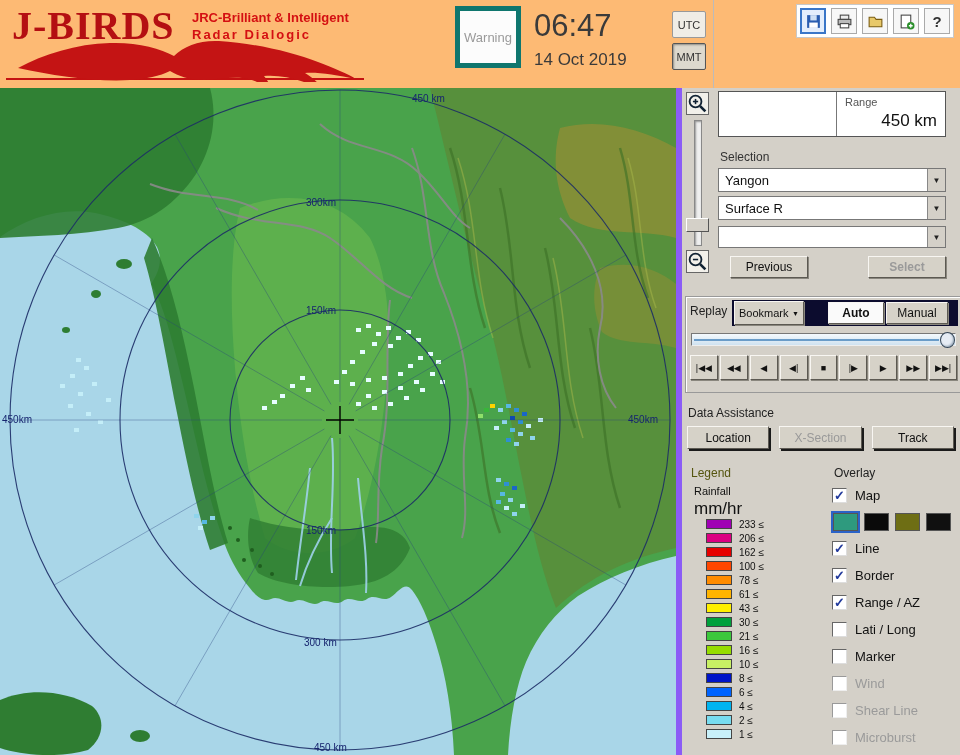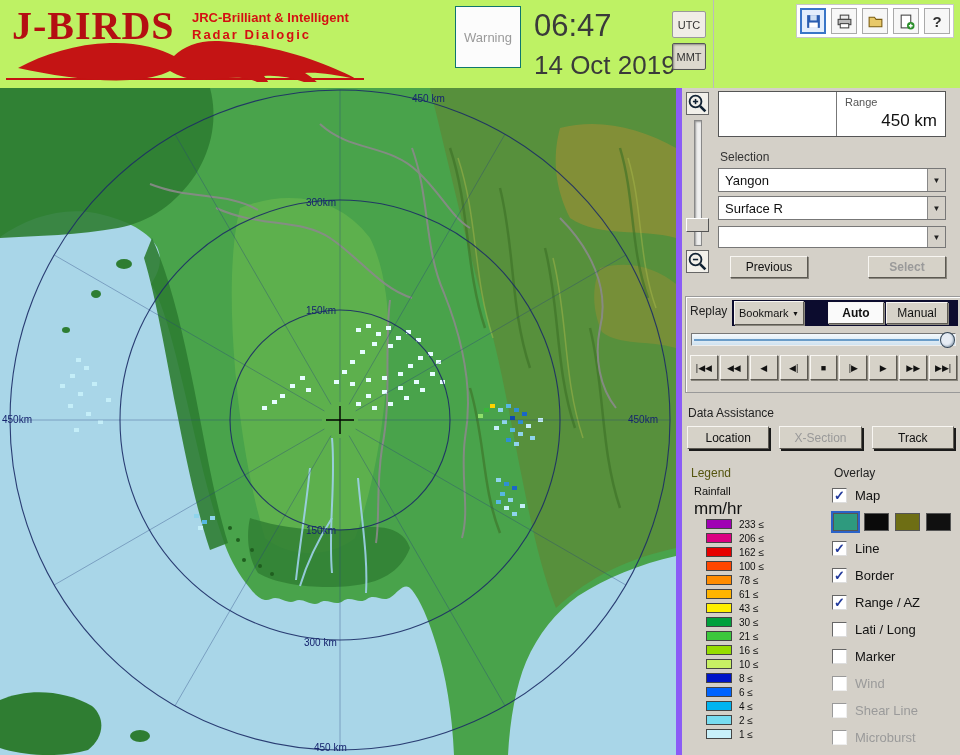--- a/index.html
+++ b/index.html
@@ -1,33 +1,33 @@
 <!DOCTYPE html>
 <html><head>
 <meta charset="utf-8">
 <style>
   * { box-sizing:border-box; margin:0; padding:0; }
   html,body { background:#777; }
   body { font-family:"Liberation Sans", sans-serif; }
   .app { position:relative; width:960px; height:755px; background:#d4d0c8; overflow:hidden; }
 
   
-  .hdr { position:absolute; top:0; left:0; width:960px; height:88px; background:#bef264; }
+  .hdr { position:absolute; top:0; left:0; width:960px; height:88px; background:#fdba74; }
   .logo { position:absolute; left:6px; top:2px; width:364px; height:84px; }
   .logo-title { position:absolute; left:6px; top:0; font-family:"Liberation Serif", serif; font-weight:bold; font-size:40px; color:#b40f12; letter-spacing:1px; }
   .logo-subs { position:absolute; left:186px; top:8px; color:#d40f12; font-weight:bold; }
   .logo-subs .s1 { font-size:13px; display:block; }
   .logo-subs .s2 { font-size:13px; display:block; letter-spacing:2px; margin-top:2px; }
   .logo-line { position:absolute; left:0; top:76px; width:358px; border-top:2px solid #c41212; }
   .eagle { position:absolute; left:8px; top:36px; width:346px; height:44px; }
 
-  .warn-box { position:absolute; left:455px; top:6px; width:66px; height:62px; background:#fcfcfc; border:1px solid #0f766e;
+  .warn-box { position:absolute; left:455px; top:6px; width:66px; height:62px; background:#fcfcfc; border:5px solid #0f766e;
               display:flex; align-items:center; justify-content:center; color:#9a9a9a; font-size:13px; }
   .clock-time { position:absolute; left:534px; top:8px; font-size:31px; color:#3a3a3a; }
-  .clock-date { position:absolute; left:534px; top:50px; font-size:26px; color:#3a3a3a; }
+  .clock-date { position:absolute; left:534px; top:50px; font-size:17px; color:#3a3a3a; }
 
   .tz { position:absolute; left:672px; top:11px; width:34px; }
   .tz button { display:block; width:34px; height:27px; font-size:11px; color:#333; background:#f0ede6;
                border:1px solid #999; border-radius:2px; margin-bottom:5px; cursor:pointer; font-family:inherit; }
   .tz button.active { background:#ddd9ce; border-color:#555; box-shadow:inset 1px 1px 2px rgba(0,0,0,.35); }
   .hdr-divider { position:absolute; left:713px; top:0; height:88px; border-left:1px solid #bbb; }
   .station { position:absolute; left:728px; top:54px; font-size:20px; color:#1a1a1a; }
 
   .toolbar { position:absolute; right:6px; top:4px; display:flex; gap:5px; border:1px solid #c8c8c8; padding:3px; background:#fff; }
   .tb-btn { width:26px; height:26px; background:#f7f7f7; border:1px solid #aaa; display:flex; align-items:center; justify-content:center; cursor:pointer; }

